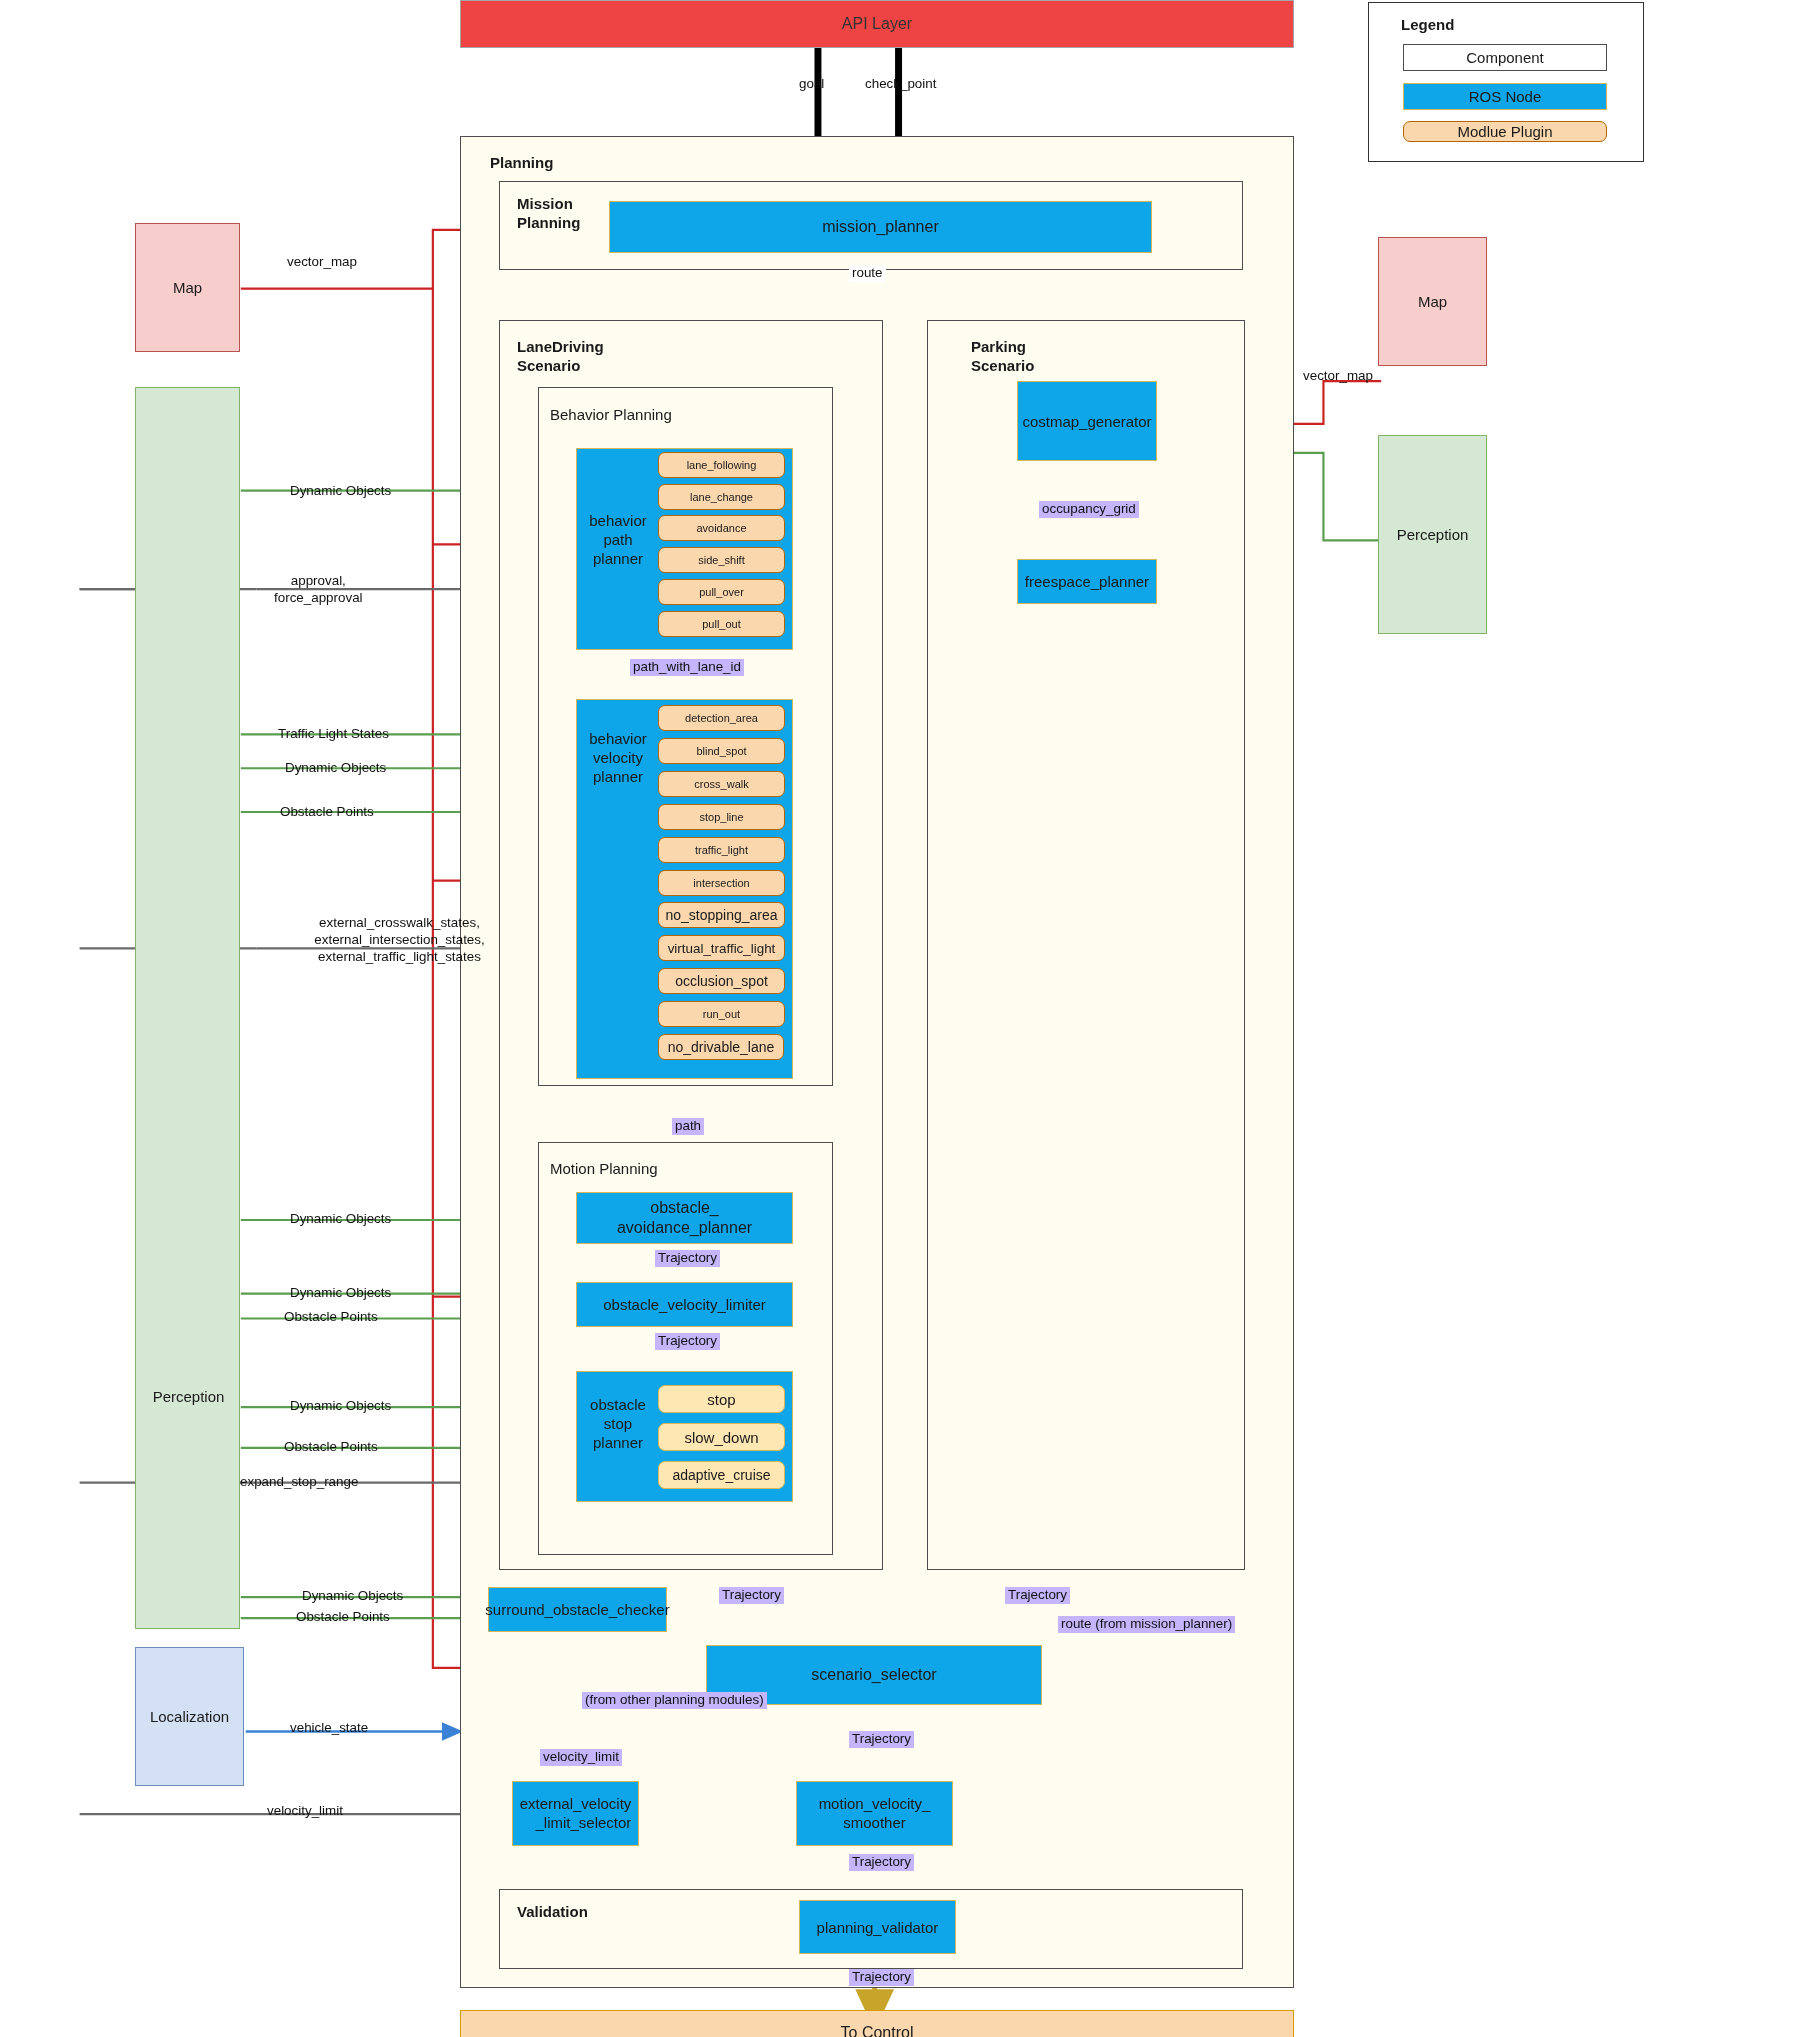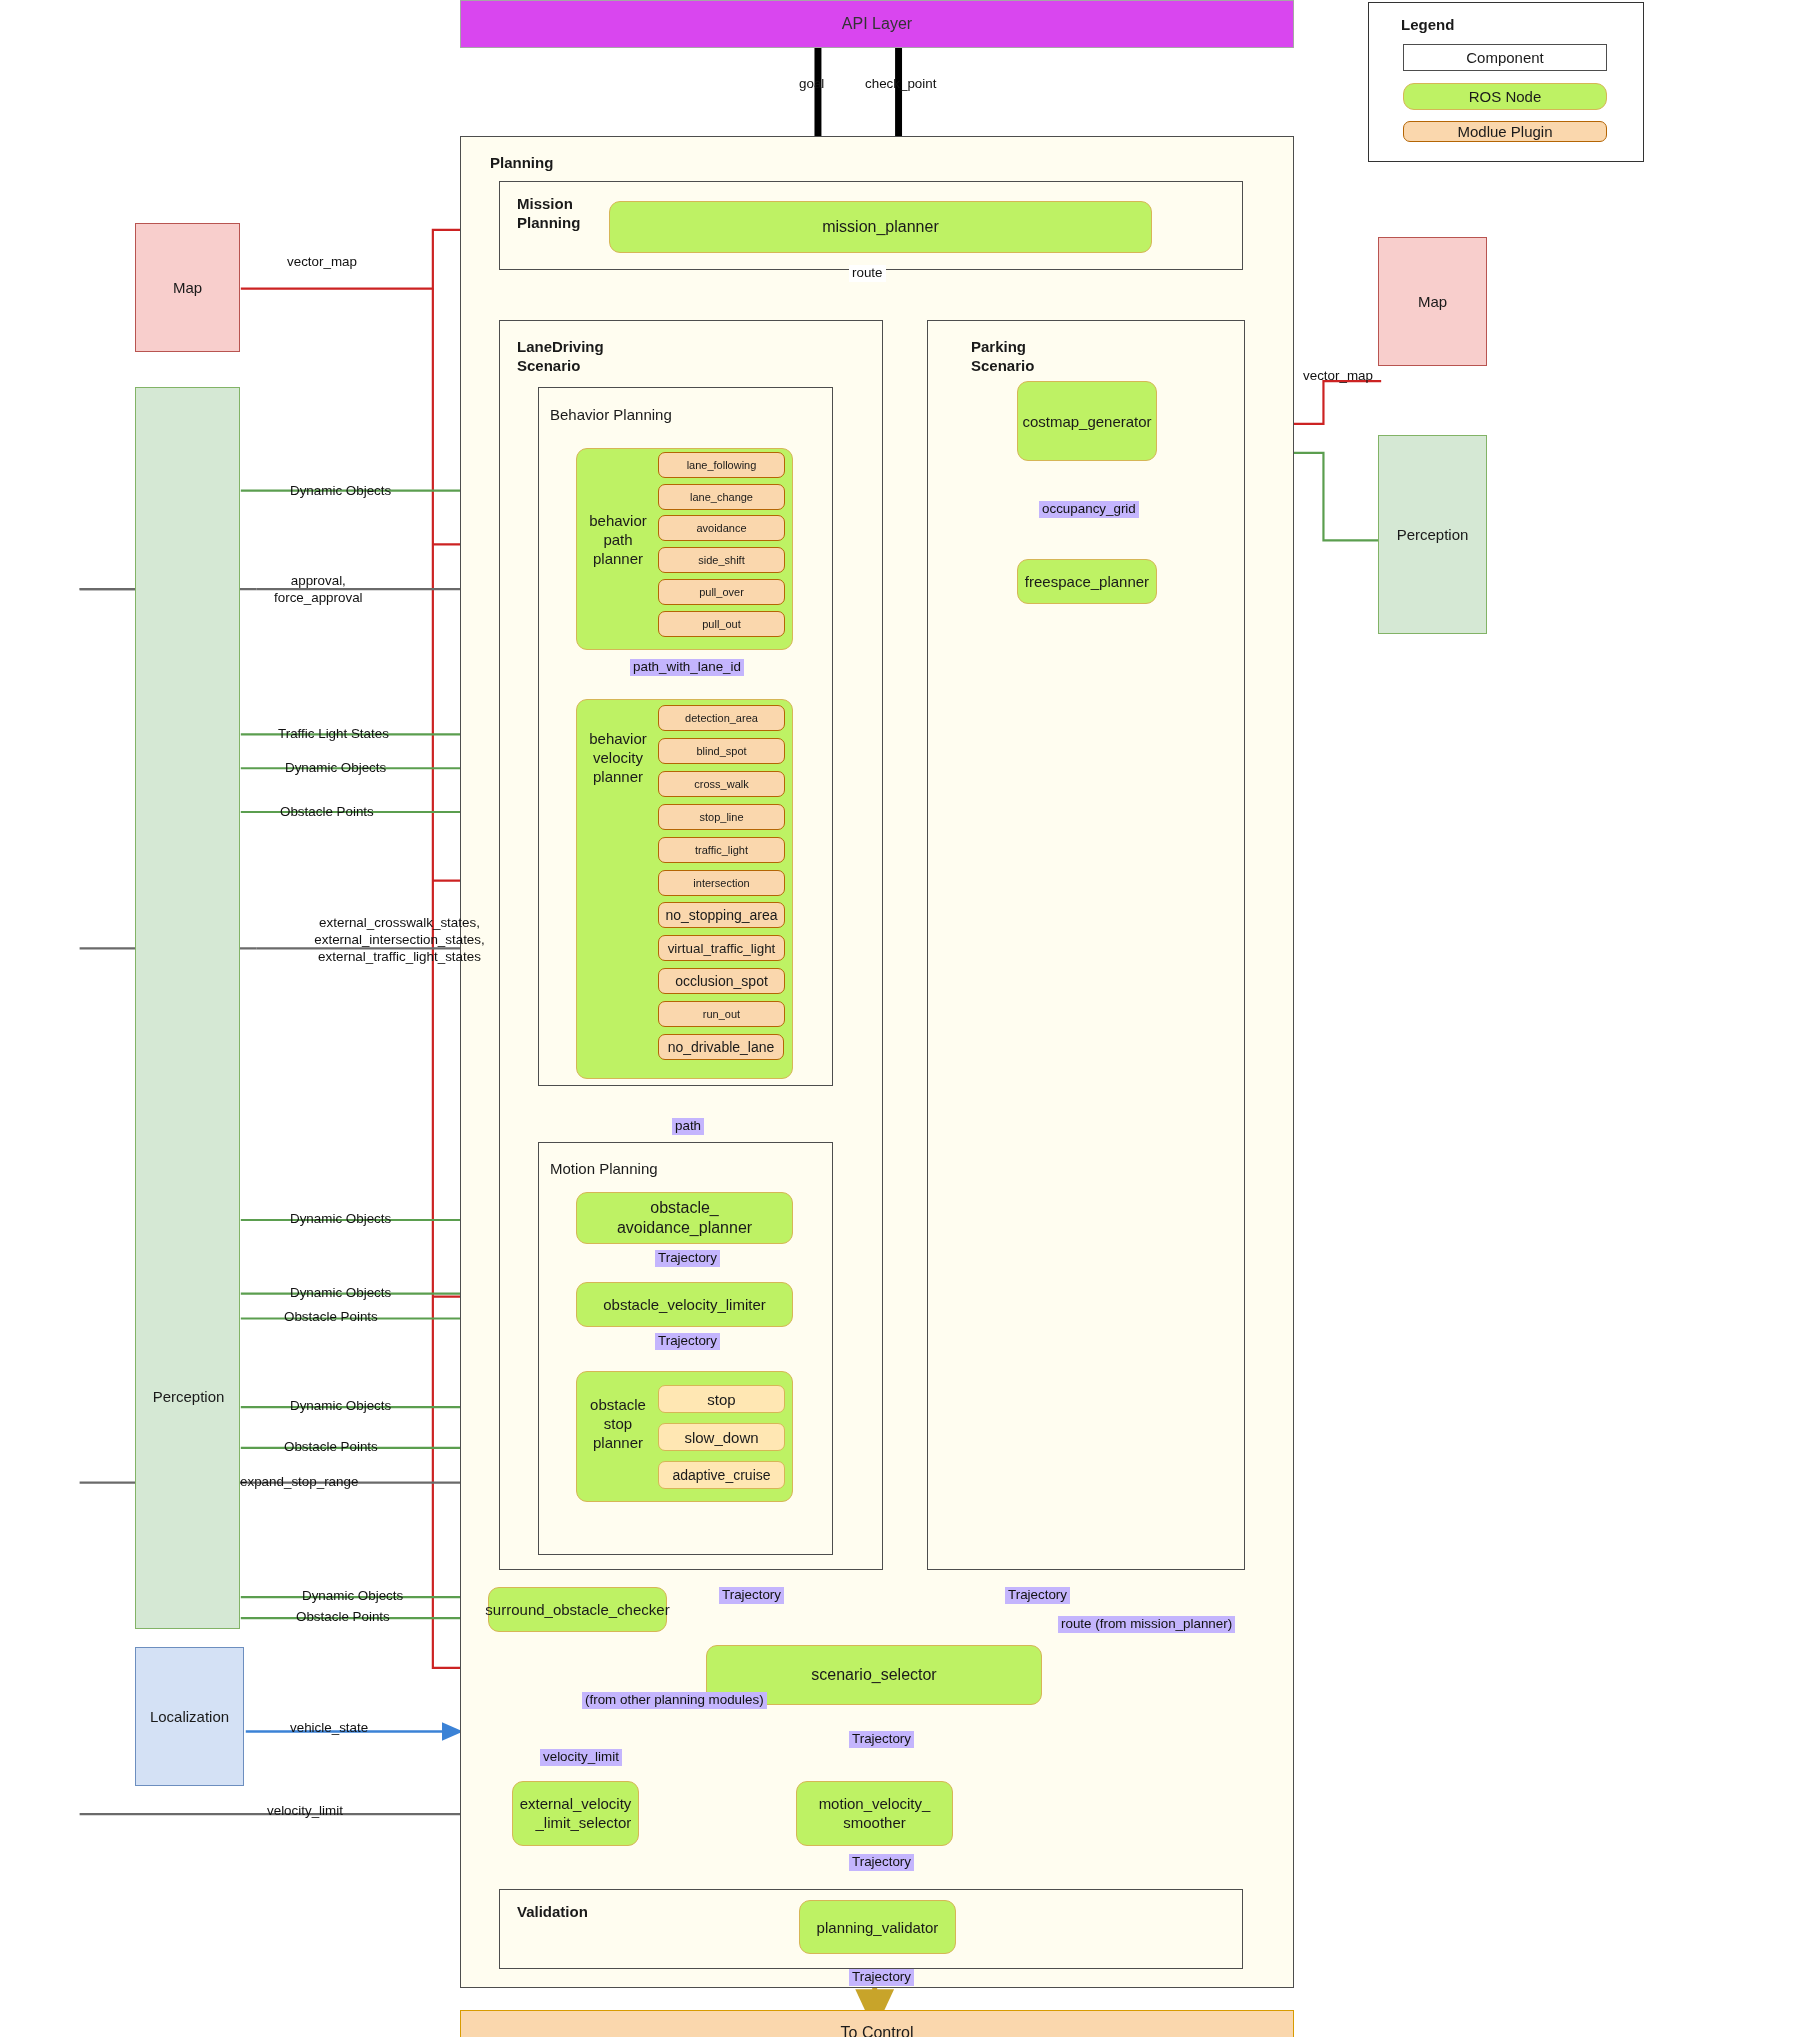--- a/index.html
+++ b/index.html
@@ -7,29 +7,29 @@
   body{font-family:"Liberation Sans",sans-serif;color:#1a1a1a;}
   #root{position:relative;width:1819px;height:2038px;overflow:hidden;background:#fff;}
 
   .abs{position:absolute;box-sizing:border-box;}
 
   
   .box{display:flex;align-items:center;justify-content:center;text-align:center;}
   .lbl{white-space:pre-line;line-height:1.25;}
 
   .comp{background:#ffffff;border:1px solid #4d4d4d;font-size:15px;}
-  .rosnode{background:#bef264;border:1.5px solid #d6b656;border-radius:11px;font-size:16px;color:#1a1a1a;}
+  .rosnode{background:#0ea5e9;border:1.5px solid #d6b656;border-radius:0;font-size:16px;color:#1a1a1a;}
   .plugin{background:#fad7ad;border:1.5px solid #b46504;border-radius:7px;font-size:11px;}
   .plugin-soft{background:#ffe7b3;border:1.5px solid #d6b656;border-radius:7px;font-size:15px;}
   .group{background:#fffdf0;border:1.5px solid #4d4d4d;}
   .group-clear{background:transparent;border:1.5px solid #4d4d4d;}
   .grouptitle{position:absolute;font-weight:bold;font-size:15px;line-height:1.25;white-space:pre-line;}
   .plaintitle{position:absolute;font-size:15px;line-height:1.25;white-space:pre-line;}
 
-  .apilayer{background:#d946ef;border:1px solid #a6a6a6;font-size:16px;color:#333;}
+  .apilayer{background:#ef4444;border:1px solid #a6a6a6;font-size:16px;color:#333;}
   .tocontrol{background:#fad7ad;border:1.5px solid #d79b00;font-size:16px;}
   .ext-map{background:#f8cecc;border:1.5px solid #b85450;font-size:15px;}
   .ext-perc{background:#d5e8d4;border:1.5px solid #82b366;font-size:15px;}
   .ext-hmi{background:#b1c4d4;border:1.5px solid #5f7d95;font-size:15px;}
   .ext-loc{background:#d4e1f5;border:1.5px solid #6c8ebf;font-size:15px;}
 
   
   .legendbox{background:#ffffff;border:1.5px solid #333;}
   .legend-h{position:absolute;font-weight:bold;font-size:15px;}
   .legend-item{font-size:15px;}

